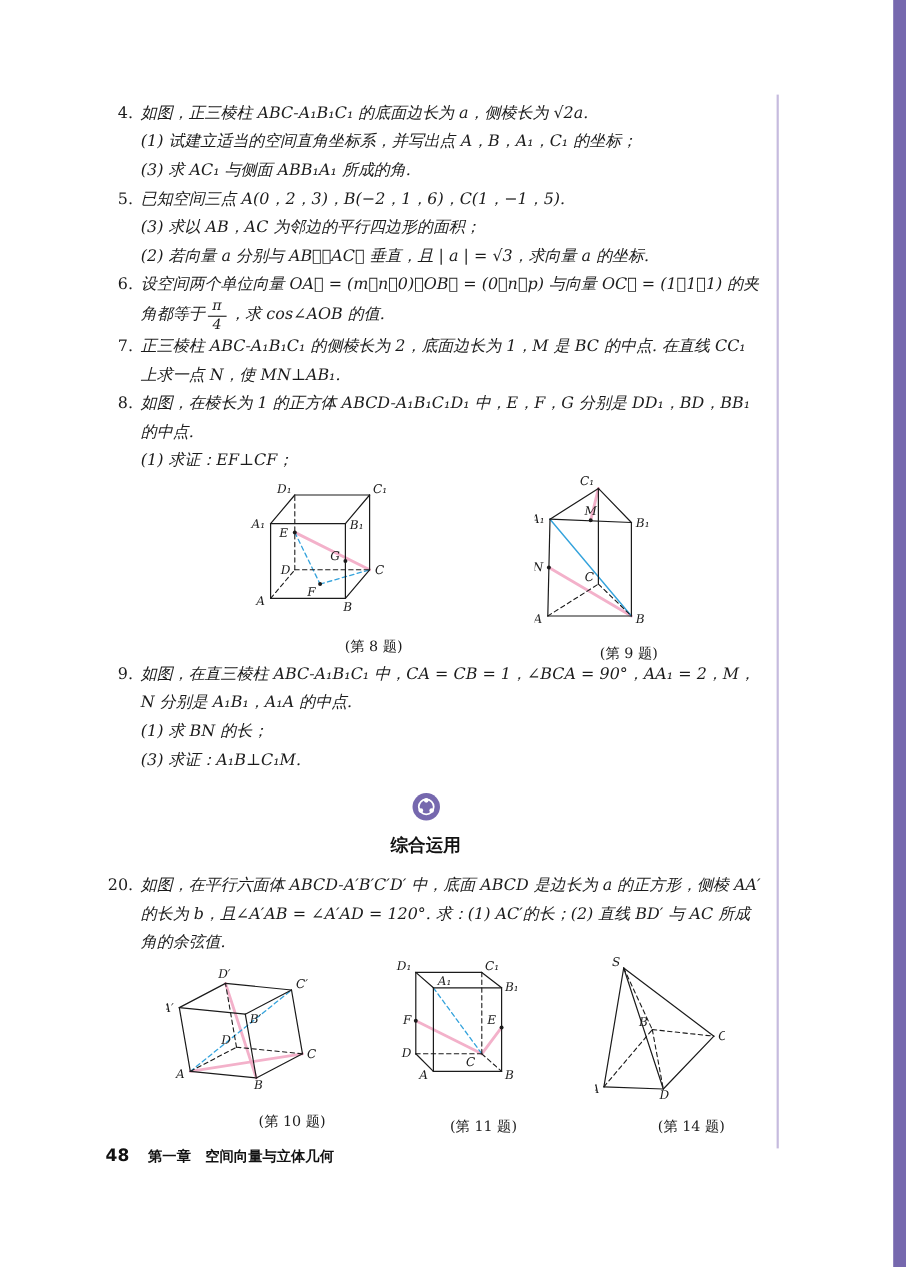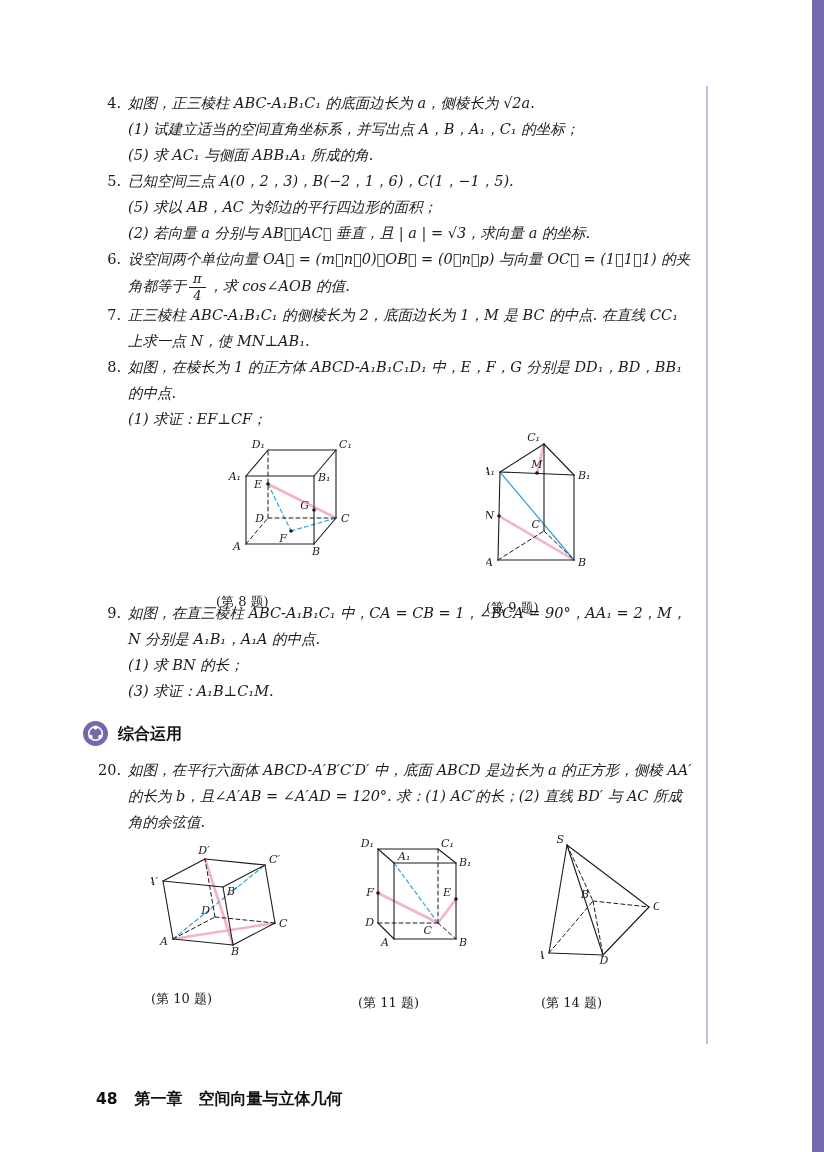--- a/index.html
+++ b/index.html
@@ -15,28 +15,28 @@
   .problem { display:flex; align-items:flex-start; }
   .pnum { flex:0 0 32px; width:32px; text-align:right; padding-right:7px; }
   .pbody { flex:1; min-width:0;font-style:italic; }
   .pbody p { margin:0; }
   .frac { display:inline-block; text-align:center; vertical-align:-0.65em; line-height:1.05; font-size:13px; margin:0 3px; }
   .frac .fnum { display:block; border-bottom:1px solid #1b1b1b; padding:0 4px 1px; }
   .frac .fden { display:block; padding-top:1px; }
   .figrow1 { position:relative; height:168px; }
   .figrow2 { position:relative; height:150px; }
   .fig { position:absolute; text-align:center; }
-  .figcap { font-size:13px; margin-top:17px; text-align:left; color:#1b1b1b; }
+  .figcap { font-size:13px; margin-top:3px; text-align:right; color:#1b1b1b; }
   .section-head { display:flex; align-items:center; gap:9px; margin:16px 0 10px -14px;
-    font-family:"DejaVu Sans","Liberation Sans",sans-serif; font-weight:bold; font-size:16px; color:#111; }
+    font-family:"DejaVu Sans","Liberation Sans",sans-serif; font-weight:bold; font-size:16px; color:#111;flex-direction:column; }
   .section-icon { width:27px; height:27px; flex:0 0 27px; }
   .footer { position:absolute; left:96px; top:1041px; display:flex; align-items:baseline; gap:17px;
-    font-family:"DejaVu Sans","Liberation Sans",sans-serif; font-weight:bold; color:#111;margin-top:48px; }
+    font-family:"DejaVu Sans","Liberation Sans",sans-serif; font-weight:bold; color:#111; }
   .footer .pageno { font-size:15.5px; }
-  .footer .chapter { font-size:16px;text-align:center; }
+  .footer .chapter { font-size:13px;text-align:center; }
   
   svg text { font-family:"DejaVu Serif","Liberation Serif",serif; font-style:italic; font-size:11px; fill:#1b1b1b; }
   .edge { stroke:#1b1b1b; stroke-width:1.1; fill:none; stroke-linecap:round; }
   .hedge { stroke:#1b1b1b; stroke-width:1; fill:none; stroke-dasharray:4 3; stroke-linecap:round; }
   .pinkl { stroke:var(--pink,#f2a9c4); stroke-width:2.6; fill:none; opacity:.9; stroke-linecap:round; }
   .bluel { stroke:var(--blue,#35a3dc); stroke-width:1.3; fill:none; stroke-linecap:round; }
   .blued { stroke:var(--blue,#35a3dc); stroke-width:1.2; fill:none; stroke-dasharray:4 3; stroke-linecap:round; }
   .dot { fill:#1b1b1b; }
 </style>
 </head>
@@ -46,29 +46,29 @@
   <div class="edge-strip"></div>
   <div class="rule-v"></div>
 
   <div class="content">
 
     <div class="problem">
       <div class="pnum">4.</div>
       <div class="pbody">
         <p>如图，正三棱柱 ABC-A₁B₁C₁ 的底面边长为 a，侧棱长为 √2a.</p>
         <p>(1) 试建立适当的空间直角坐标系，并写出点 A，B，A₁，C₁ 的坐标；</p>
-        <p>(5) 求 AC₁ 与侧面 ABB₁A₁ 所成的角.</p>
+        <p>(3) 求 AC₁ 与侧面 ABB₁A₁ 所成的角.</p>
       </div>
     </div>
 
     <div class="problem">
       <div class="pnum">5.</div>
       <div class="pbody">
         <p>已知空间三点 A(0，2，3)，B(−2，1，6)，C(1，−1，5).</p>
-        <p>(5) 求以 AB，AC 为邻边的平行四边形的面积；</p>
+        <p>(3) 求以 AB，AC 为邻边的平行四边形的面积；</p>
         <p>(2) 若向量 a 分别与 AB⃗，AC⃗ 垂直，且 | a | = √3，求向量 a 的坐标.</p>
       </div>
     </div>
 
     <div class="problem">
       <div class="pnum">6.</div>
       <div class="pbody">
         <p><span>设空间两个单位向量 OA⃗ = (m，n，0)，OB⃗ = (0，n，p) 与向量 OC⃗ = (1，1，1) 的夹角都等于</span><span class="frac"><span class="fnum">π</span><span class="fden">4</span></span><span>，求 cos∠AOB 的值.</span></p>
       </div>
     </div>

